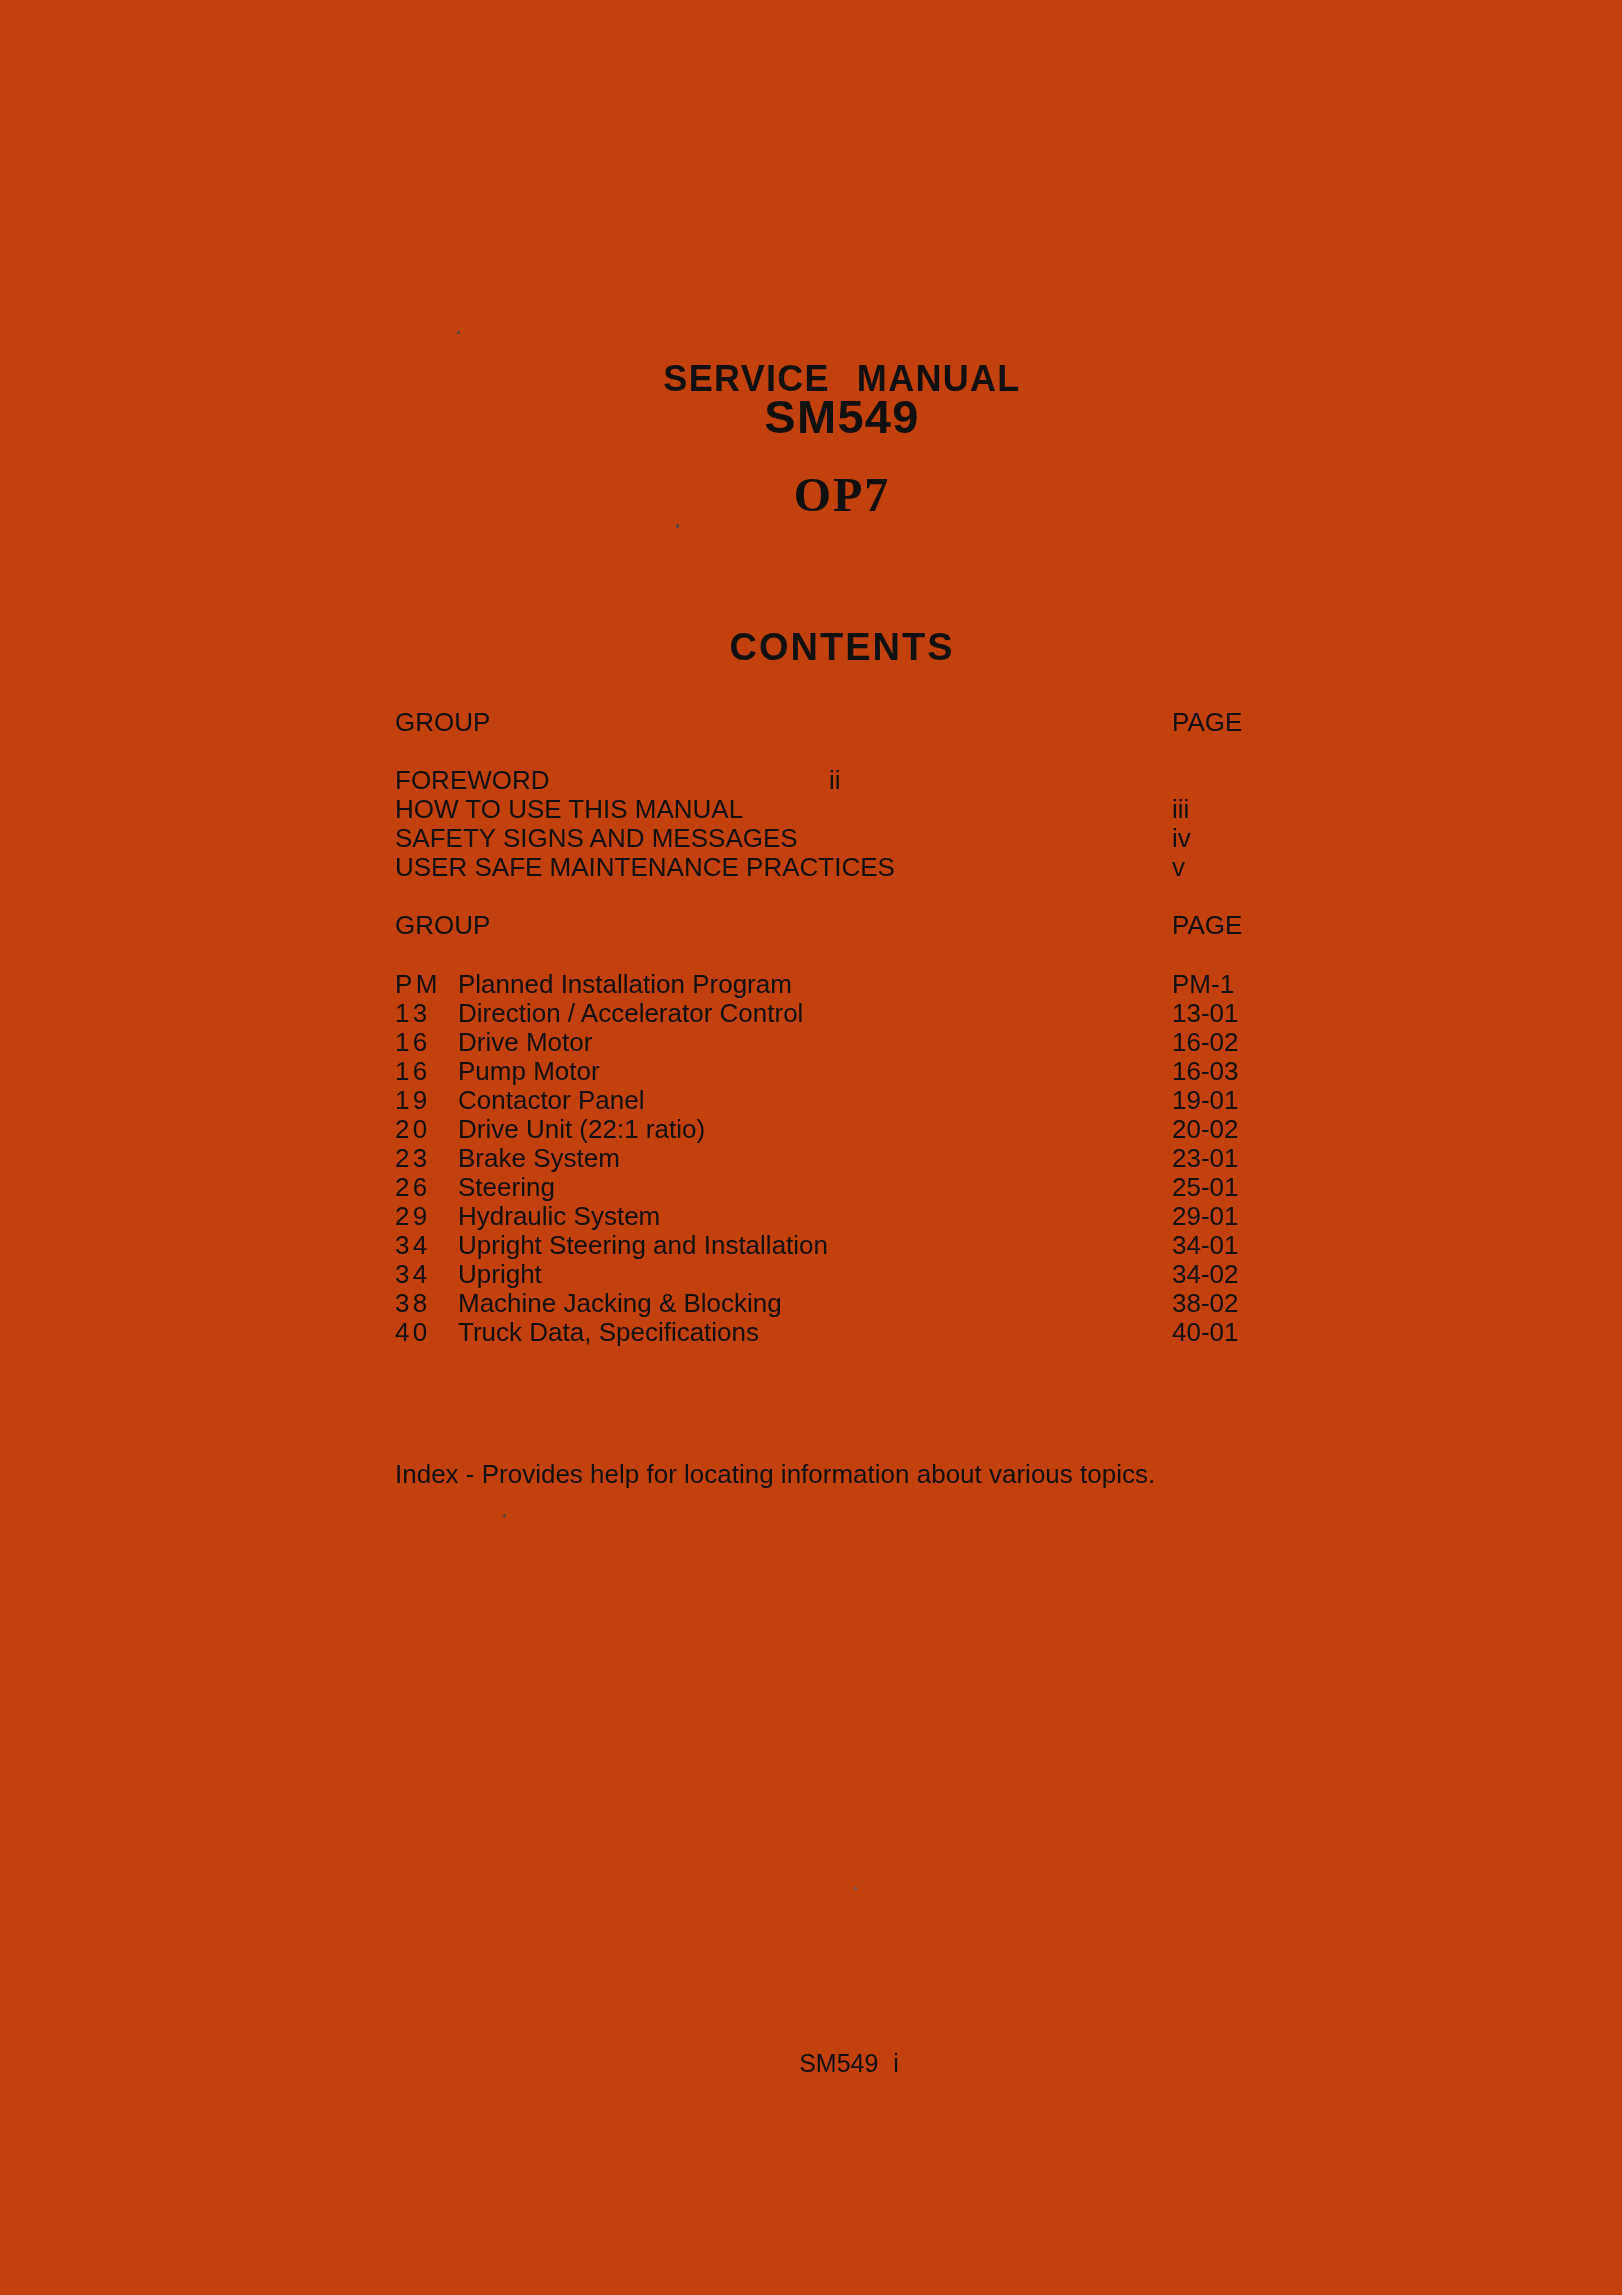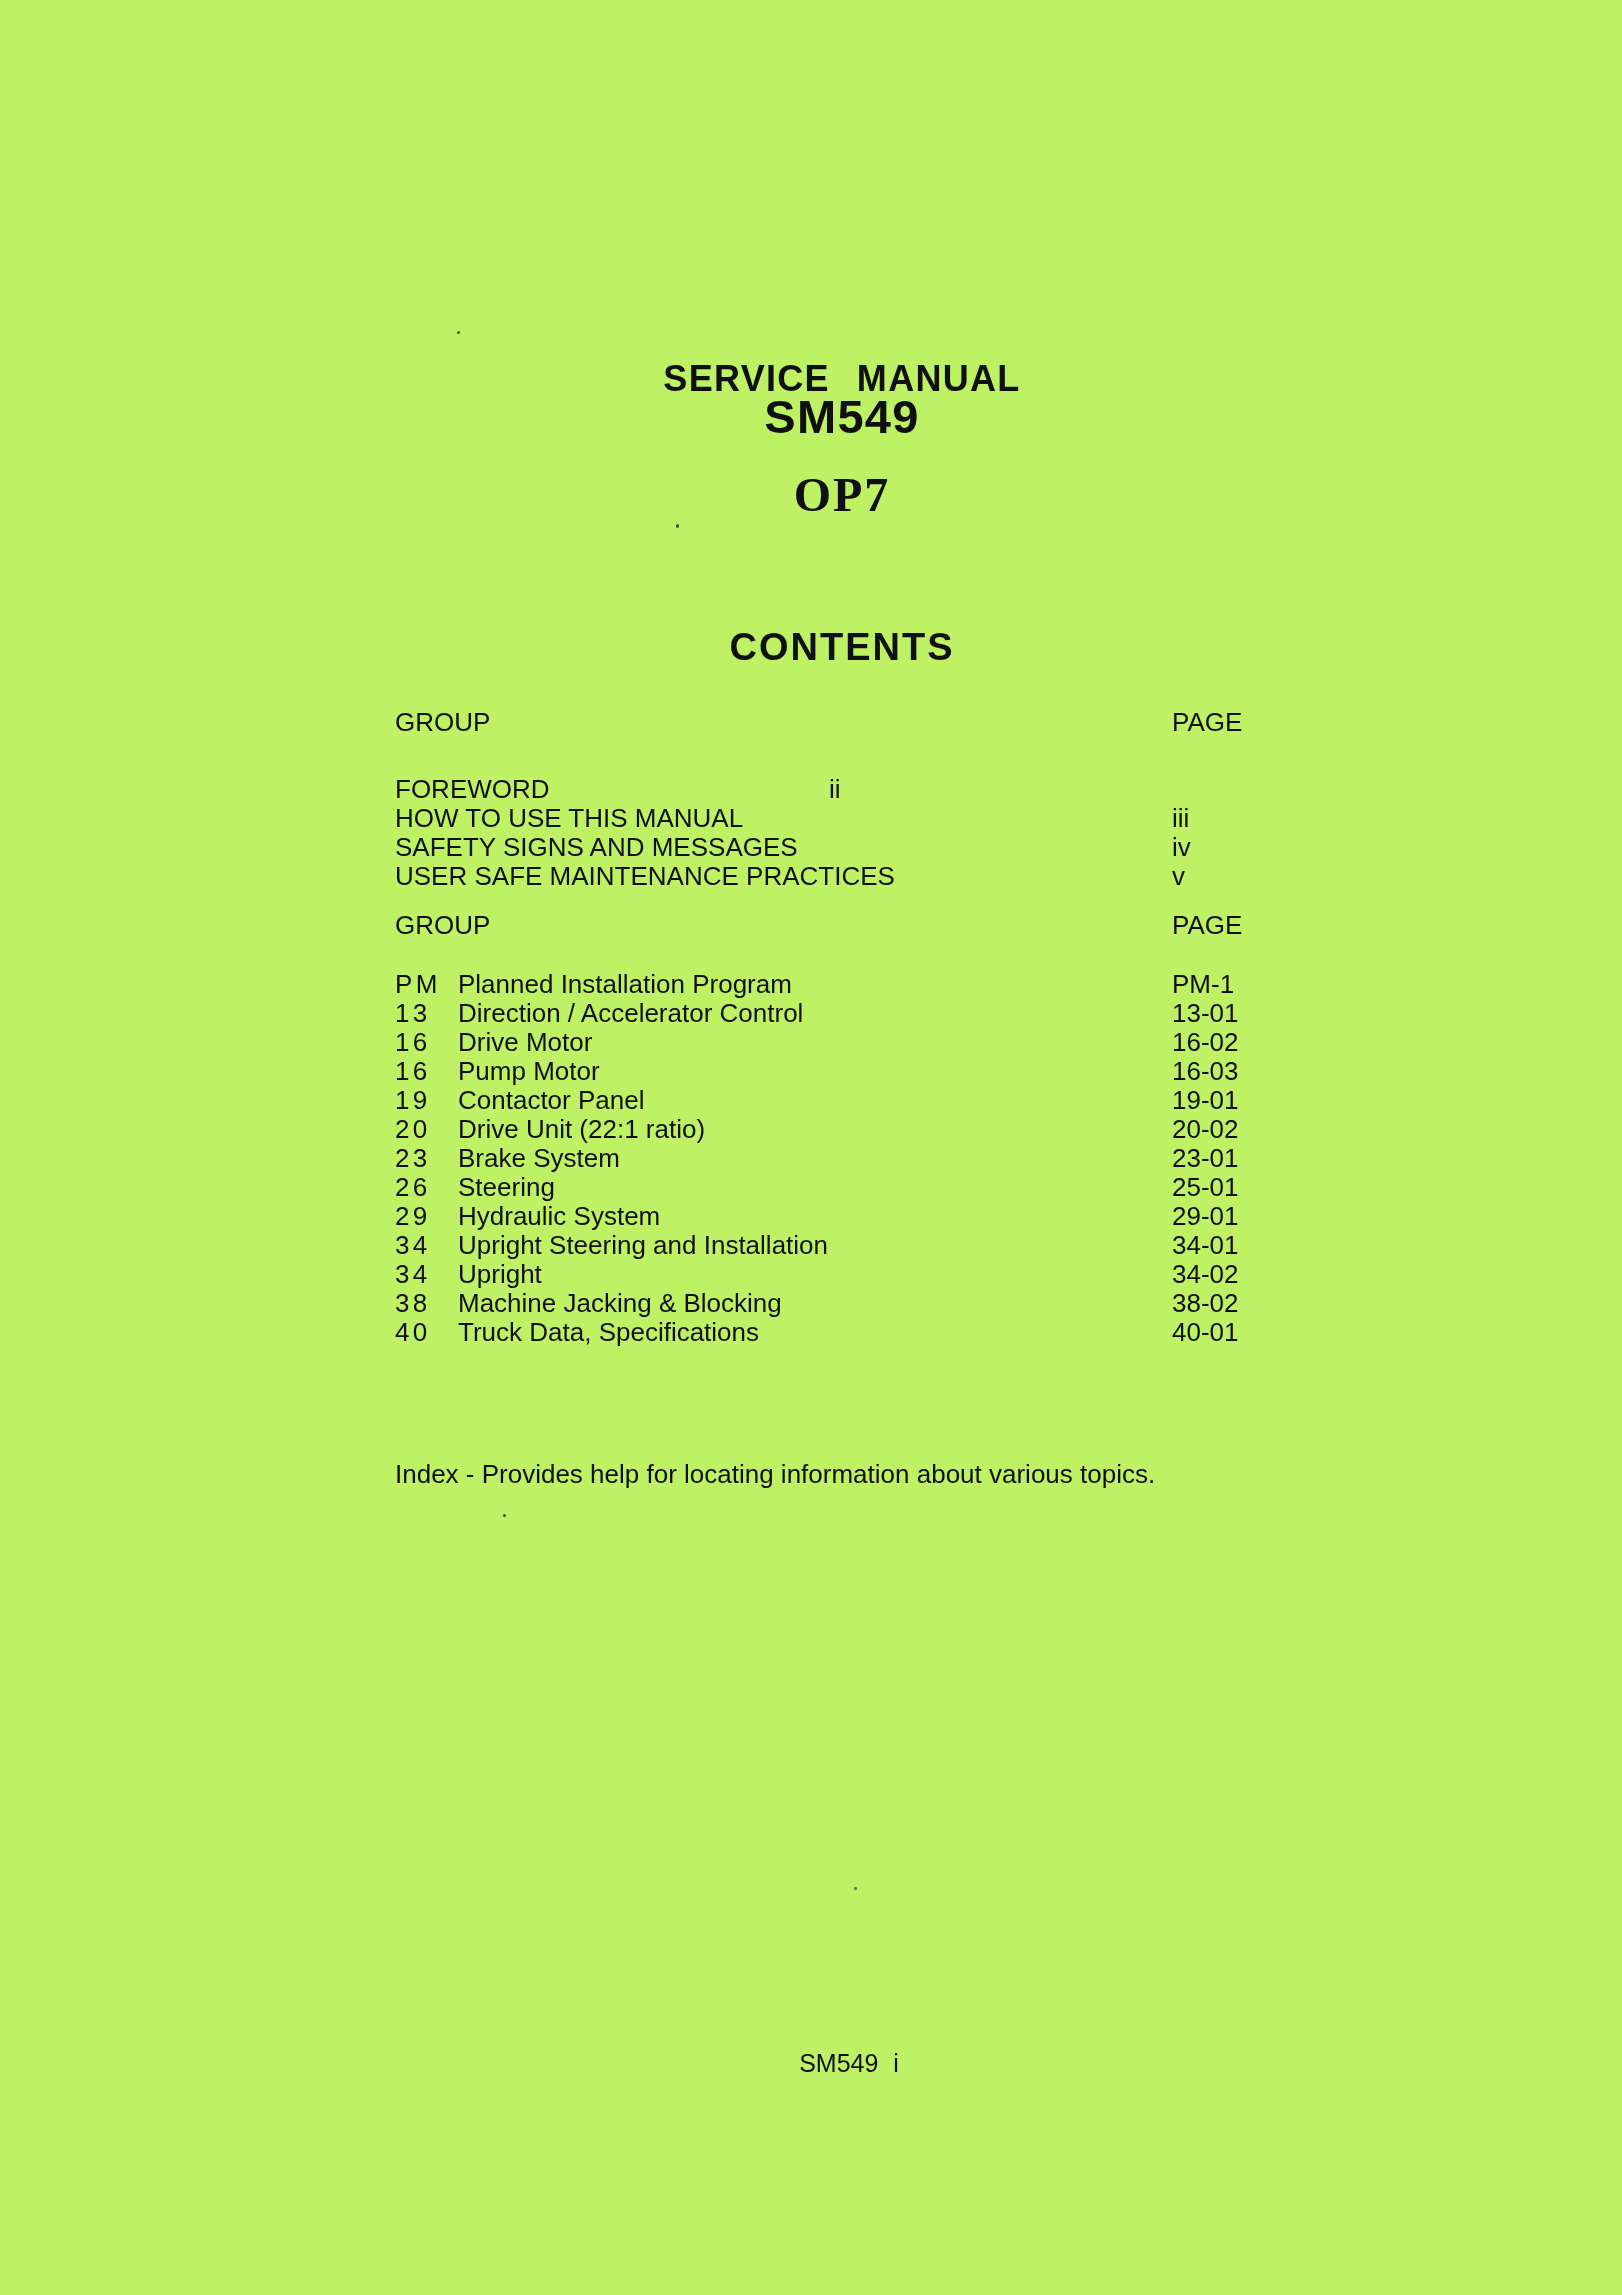--- a/index.html
+++ b/index.html
@@ -1,20 +1,20 @@
 <!DOCTYPE html>
 <html style="font-size:10.5px"><head>
 <meta charset="utf-8">
 <style>
   html, body { margin: 0; padding: 0; background: #ffffff; }
   .page {
     position: relative;
     width: 1623px;
     height: 2295px;
-    background: #bef264;
+    background: #c2410c;
     font-family: "Liberation Sans", sans-serif;
     color: #101010;
     overflow: hidden;
   }
 
   
   .centered {
     position: absolute;
     left: 842px;
     transform: translateX(-50%);
@@ -28,21 +28,21 @@
   .contents-title { top: 628px; font-size: 38px; line-height: 38px; letter-spacing: 2px; }
 
   
   .toc-section { position: absolute; left: 395px; width: 929px; font-size: 26px; }
   .front-matter { top: 708px; }
   .groups-section { top: 911px; }
 
   .col-header { position: relative; height: 29px; line-height: 29px; }
   .col-header .page-col { position: absolute; left: 777px; top: 0; }
 
-  .front-matter .rows { margin-top: 38px; }
+  .front-matter .rows { margin-top: 29px; }
   .groups-section .rows { margin-top: 30px; }
 
   .row { position: relative; height: 29px; line-height: 29px; white-space: nowrap; }
   .grow { position: relative; height: 29px; line-height: 29px; white-space: nowrap; }
   .row .p, .grow .p { position: absolute; left: 777px; top: 0; }
   .row .p.mid { left: 434px; }
   .g { display: inline-block; width: 63px; letter-spacing: 3.3px; }
 
   .index-note {
     position: absolute;

